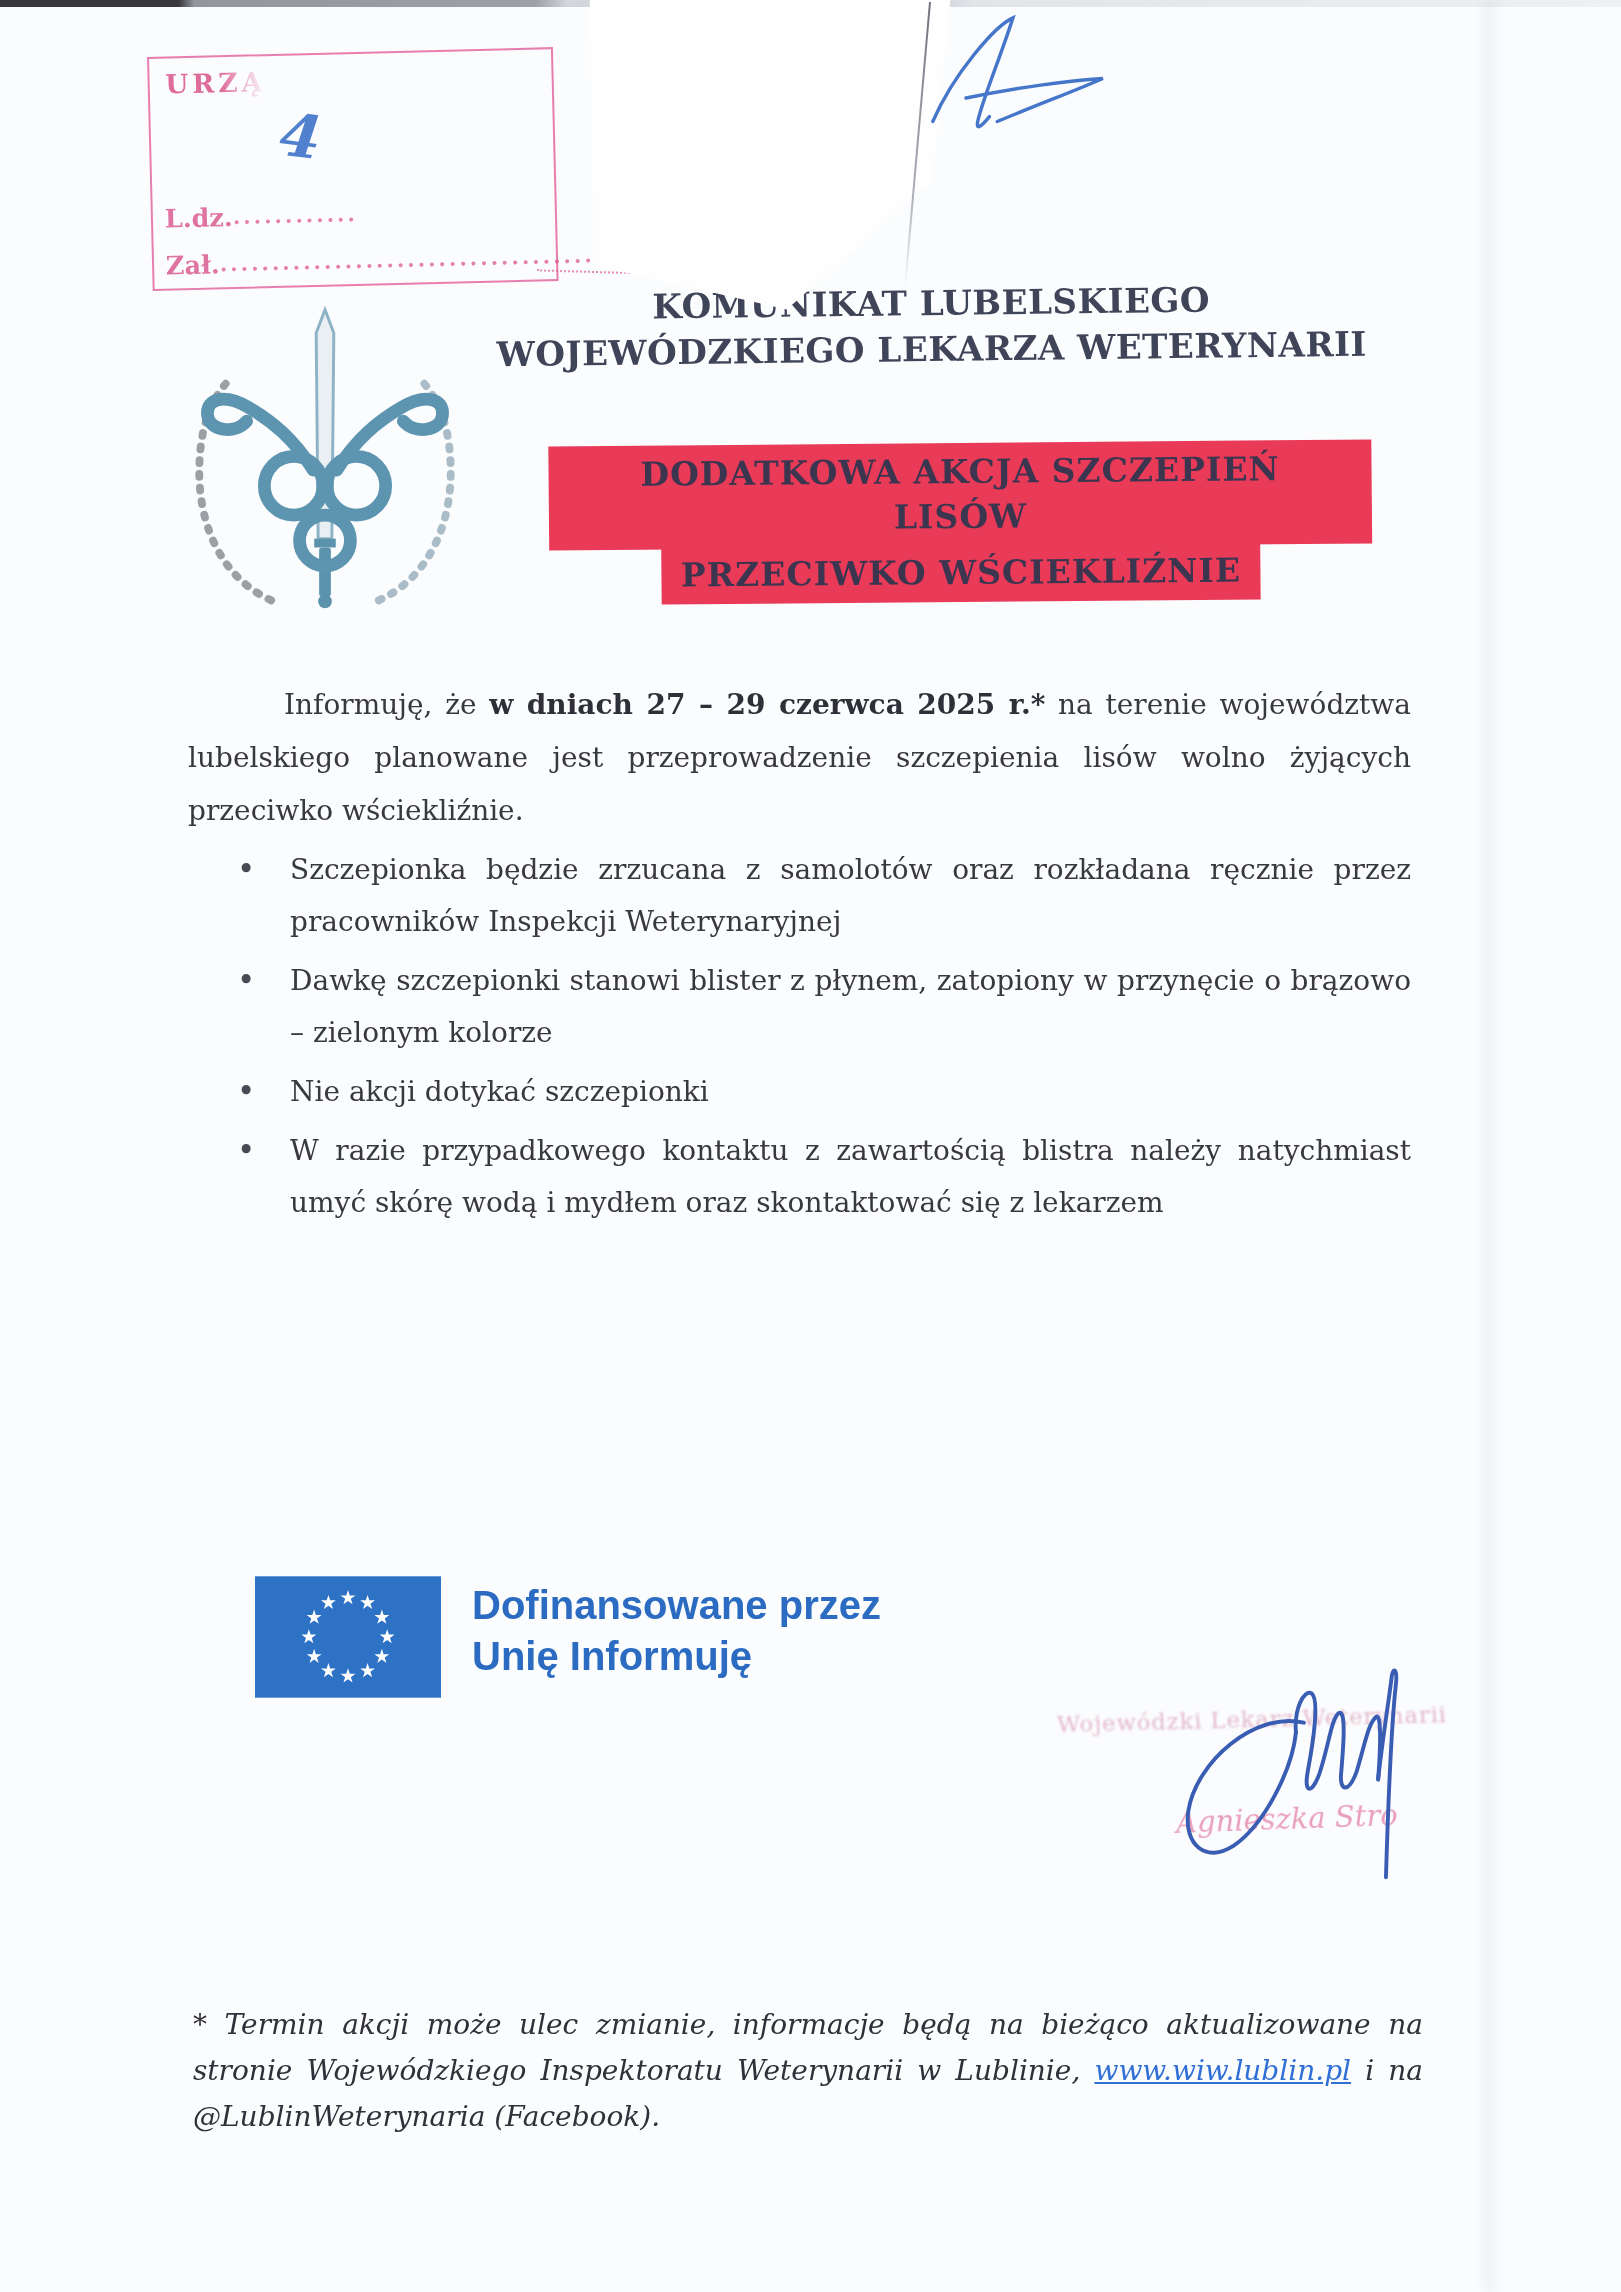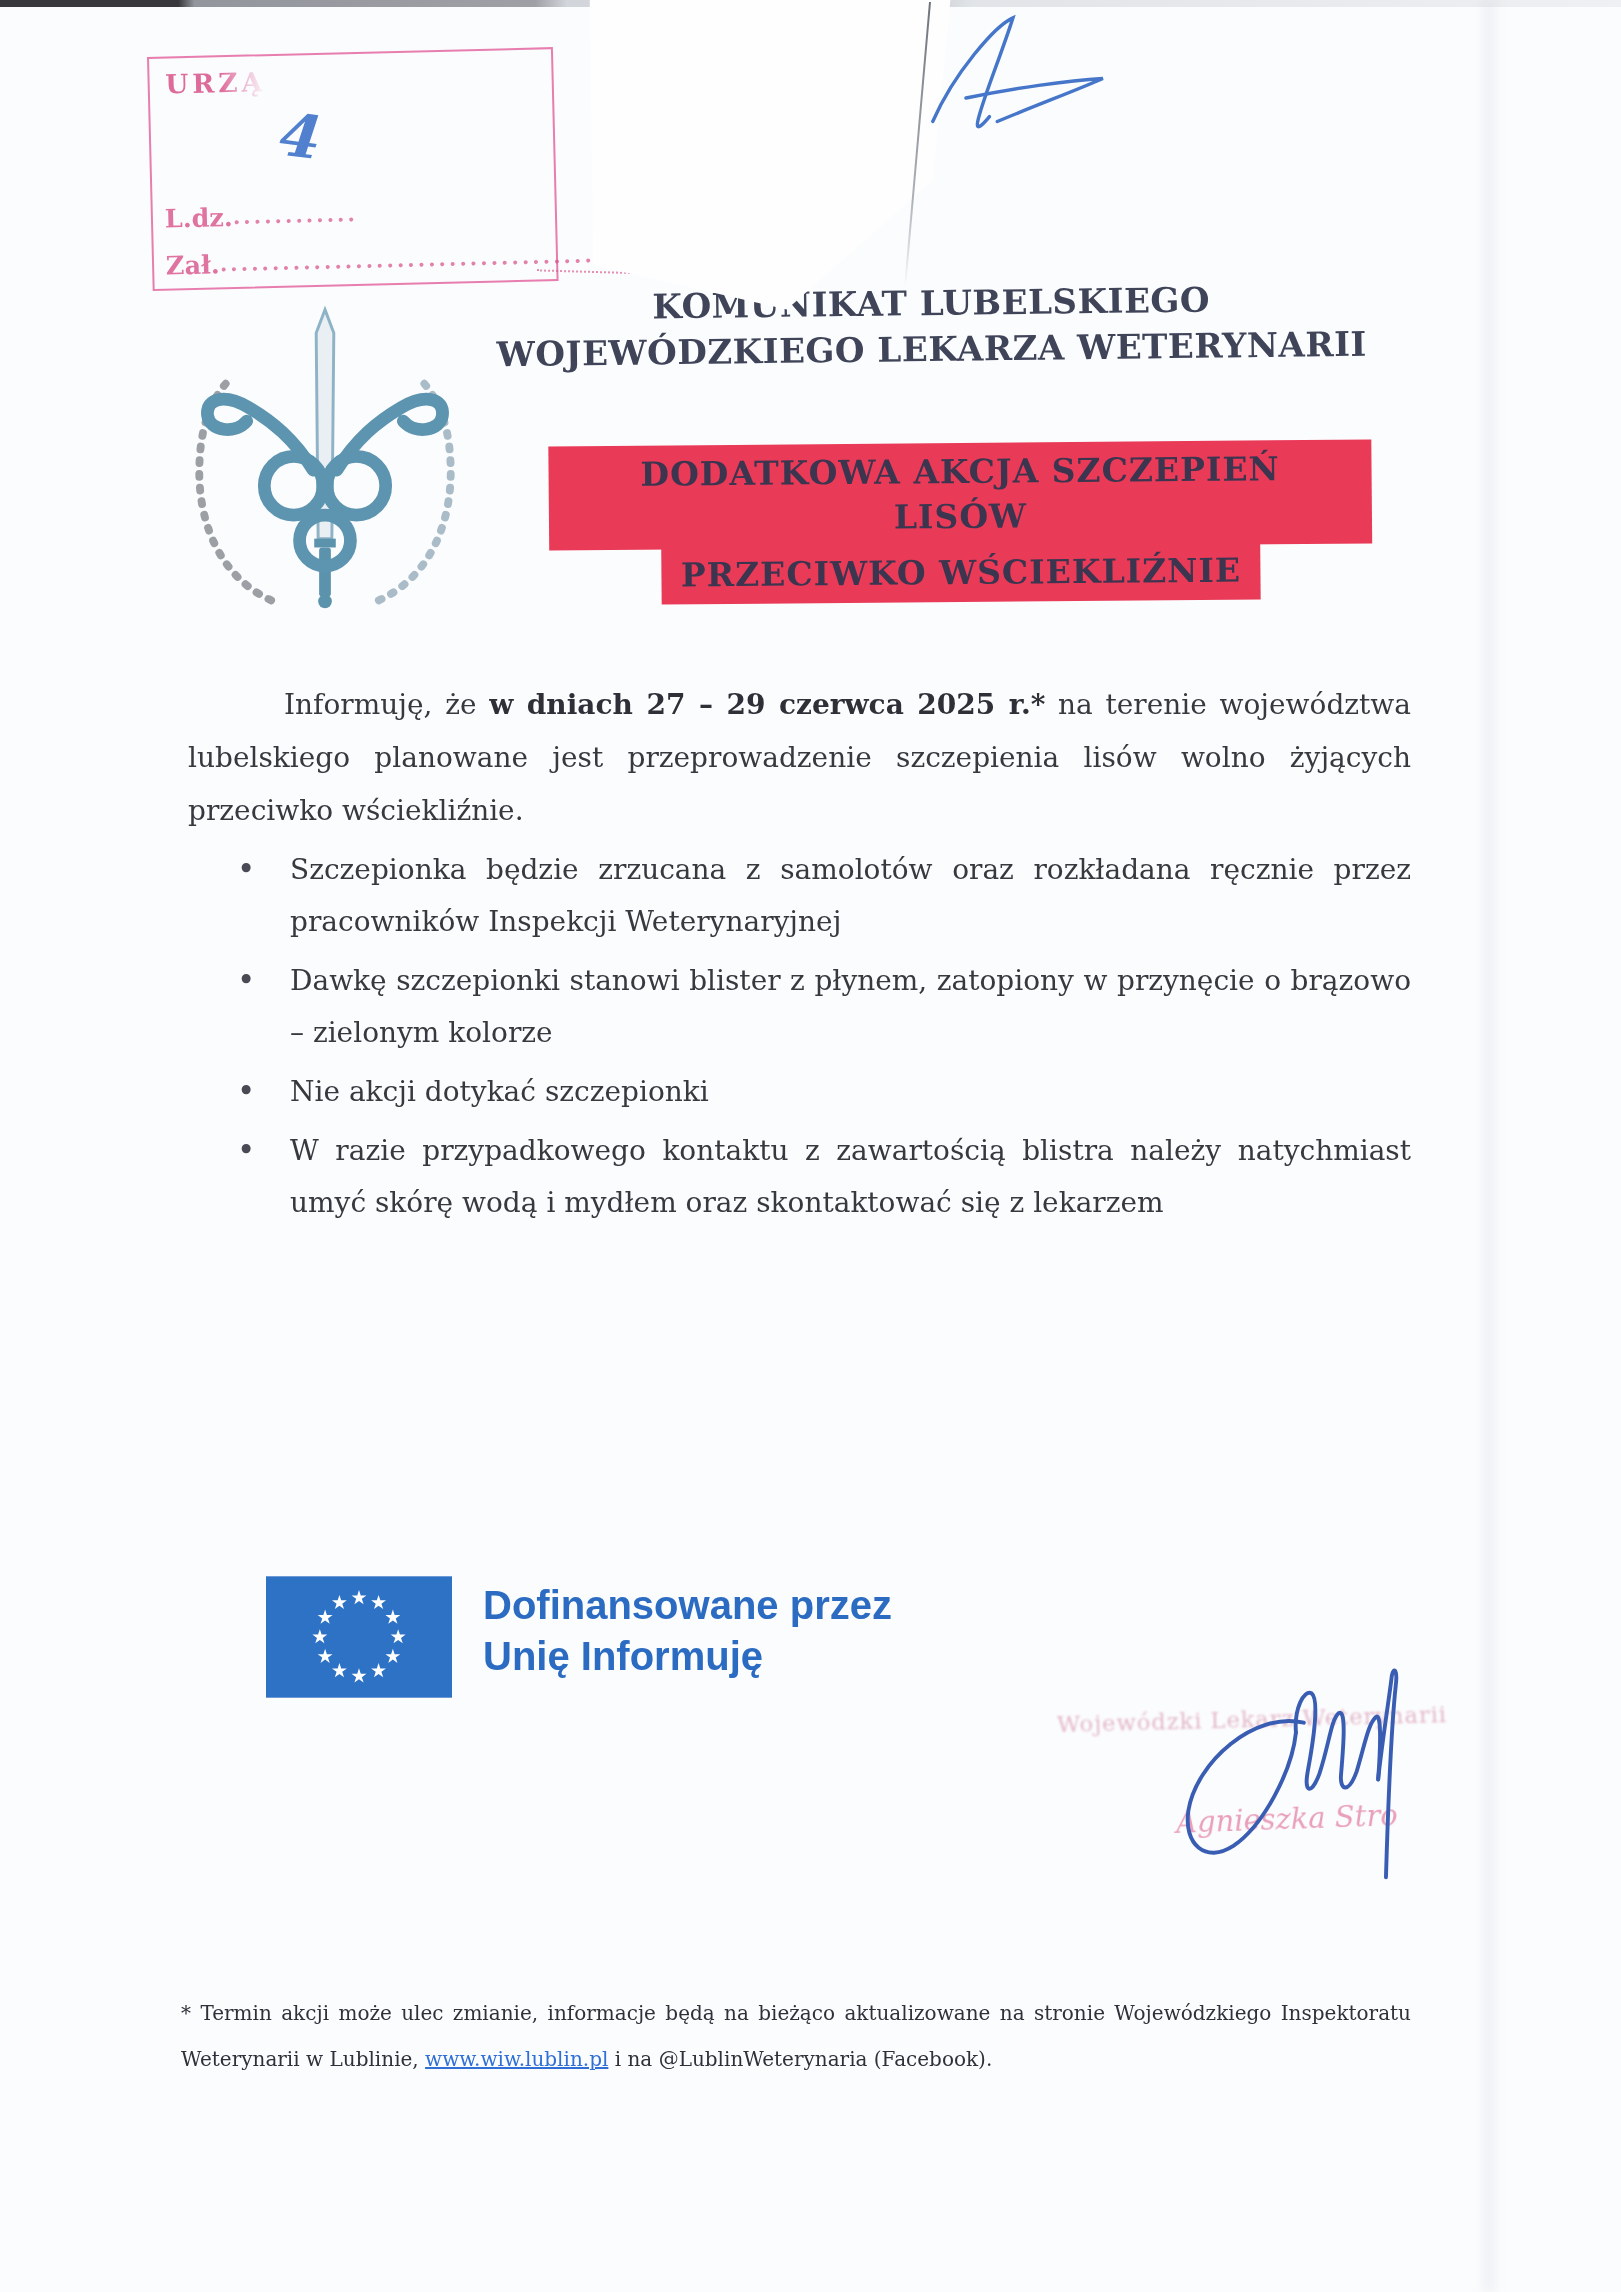--- a/index.html
+++ b/index.html
@@ -51,35 +51,35 @@
 
   
   .body-text{position:absolute;left:188px;top:678px;width:1223px;color:#38383f;font-size:28px;}
   .intro{margin:0;text-indent:96px;text-align:justify;line-height:53px;}
   .intro strong{color:#2f2f38;margin-top:12px;}
   .bullet-list{margin:6.9px 0 0;padding:0;list-style:none;}
   .bullet-list li{position:relative;padding-left:102px;text-align:justify;line-height:52px;margin-bottom:6.9px;}
   .bullet-list li::before{content:"•";position:absolute;left:49px;top:-1px;font-size:31px;color:#4a4a55;}
 
   
-  .eu-block{position:absolute;left:266px;top:1576px;display:flex;align-items:flex-start;z-index:1;}
+  .eu-block{position:absolute;left:255px;top:1576px;display:flex;align-items:flex-start;z-index:1;}
   .eu-flag{display:block;}
   .eu-text{margin-left:31px;margin-top:3.9px;font-family:"Liberation Sans",sans-serif;font-weight:bold;
     font-size:40px;line-height:51px;color:#2b6cc2;}
 
   
   .sig-stamp-1{position:absolute;left:1057px;top:1707px;width:323px;font-size:22.5px;color:#cf7fa0;
     opacity:.55;filter:blur(1px);transform:rotate(-1.5deg);letter-spacing:1px;white-space:nowrap;}
   .sig-stamp-2{position:absolute;left:1176px;top:1802px;font-size:29px;font-style:italic;color:#e2799f;
     opacity:.7;filter:blur(0.6px);transform:rotate(-2deg);white-space:nowrap;}
   .signature-svg{position:absolute;left:1137px;top:1664px;z-index:2;}
 
   
-  .footnote{position:absolute;left:181px;top:1990px;width:1230px;margin:0;
-    font-size:20px;line-height:46px;text-align:justify;color:#30303a;}
+  .footnote{position:absolute;left:181px;top:1990px;width:1230px;margin:12px;
+    font-size:28px;line-height:46px;text-align:justify;color:#30303a;font-style:italic;}
   .footnote a{color:#2f6fd6;text-decoration:underline;cursor:pointer;}
 </style>
 </head>
 <body>
 
 <div class="page">
 
   <div class="scan-top-edge"></div>
   <div class="crease"></div>
 

